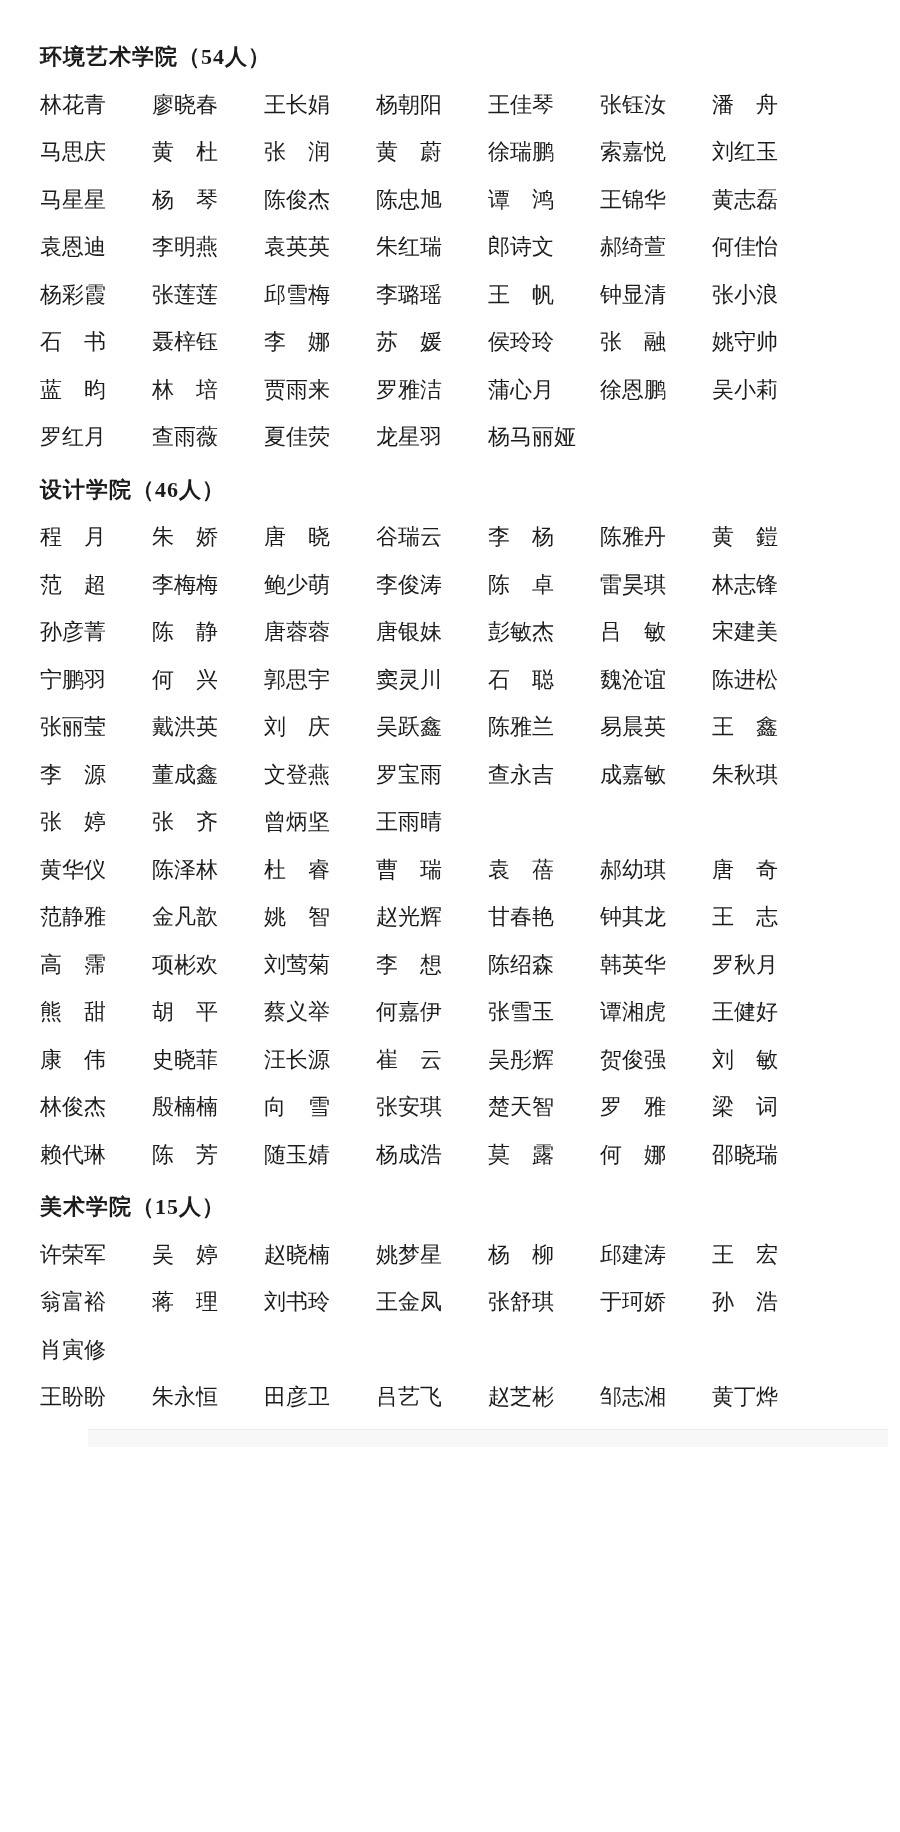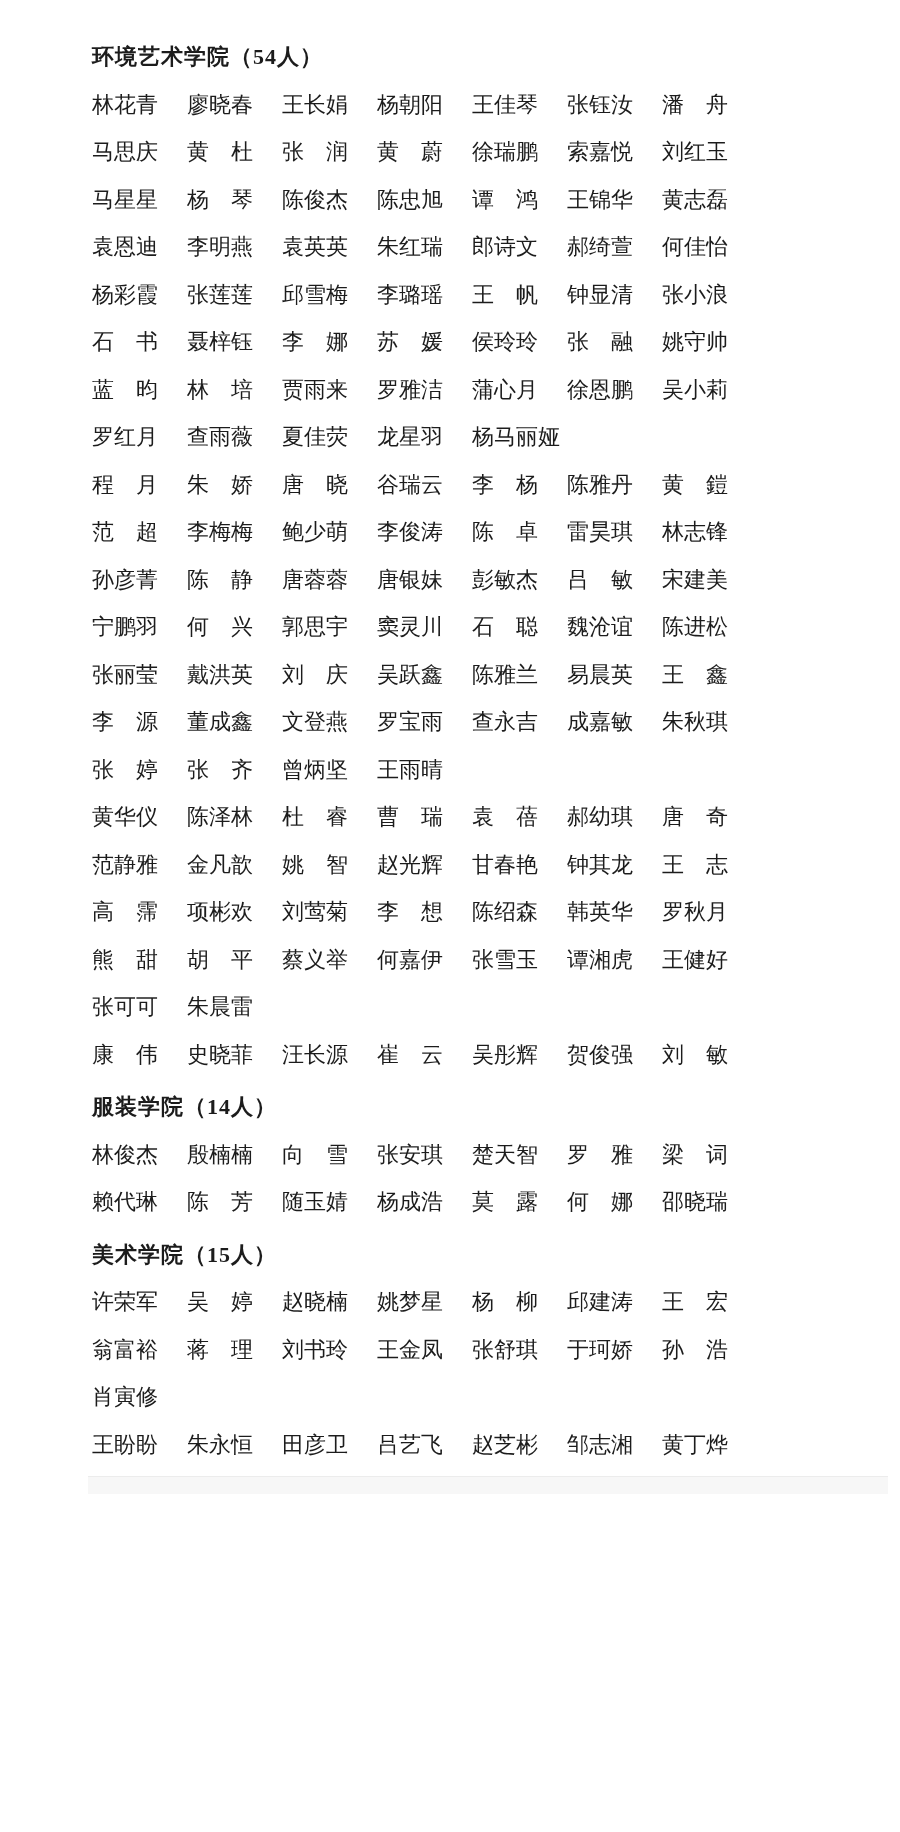--- a/index.html
+++ b/index.html
@@ -8,33 +8,33 @@
     background: #ffffff;
   }
   body {
     width: 900px;
     height: 1832px;
     font-family: "Liberation Serif", "DejaVu Serif", serif;
     color: #1c1c1c;
     overflow: hidden;
   }
   .doc {
-    padding: 28px 0 0 92px;
+    padding: 28px 0 0 40px;
   }
   .section-title {
     font-size: 22px;
     font-weight: bold;
     line-height: 47.5px;
     margin-top: 5px;
     letter-spacing: 1px;
     white-space: nowrap;
   }
   .name-row {
     display: flex;
-    gap: 29px;
+    gap: 46px;
     line-height: 47.5px;
     font-size: 22px;
     white-space: nowrap;
   }
   .name {
     display: inline-block;
     width: 66px;
     flex: 0 0 auto;
   }
   .name.n2 {
@@ -159,20 +159,21 @@
       <span class="name">徐恩鹏</span>
       <span class="name">吴小莉</span>
     </div>
     <div class="name-row">
       <span class="name">罗红月</span>
       <span class="name">查雨薇</span>
       <span class="name">夏佳荧</span>
       <span class="name">龙星羽</span>
       <span class="name n4">杨马丽娅</span>
     </div>
+    <div class="section-title">设计学院（46人）</div>
     <div class="name-row">
       <span class="name n2">
         <span>程</span>
         <span>月</span>
       </span>
       <span class="name n2">
         <span>朱</span>
         <span>娇</span>
       </span>
       <span class="name n2">
@@ -334,42 +335,37 @@
         <span>胡</span>
         <span>平</span>
       </span>
       <span class="name">蔡义举</span>
       <span class="name">何嘉伊</span>
       <span class="name">张雪玉</span>
       <span class="name">谭湘虎</span>
       <span class="name">王健好</span>
     </div>
     <div class="name-row">
-      <span class="name">张可可</span>
-      <span class="name">朱晨雷</span>
-    </div>
-    <div class="name-row">
       <span class="name n2">
         <span>康</span>
         <span>伟</span>
       </span>
       <span class="name">史晓菲</span>
       <span class="name">汪长源</span>
       <span class="name n2">
         <span>崔</span>
         <span>云</span>
       </span>
       <span class="name">吴彤辉</span>
       <span class="name">贺俊强</span>
       <span class="name n2">
         <span>刘</span>
         <span>敏</span>
       </span>
     </div>
-    <div class="section-title">服装学院（14人）</div>
     <div class="name-row">
       <span class="name">林俊杰</span>
       <span class="name">殷楠楠</span>
       <span class="name n2">
         <span>向</span>
         <span>雪</span>
       </span>
       <span class="name">张安琪</span>
       <span class="name">楚天智</span>
       <span class="name n2">

